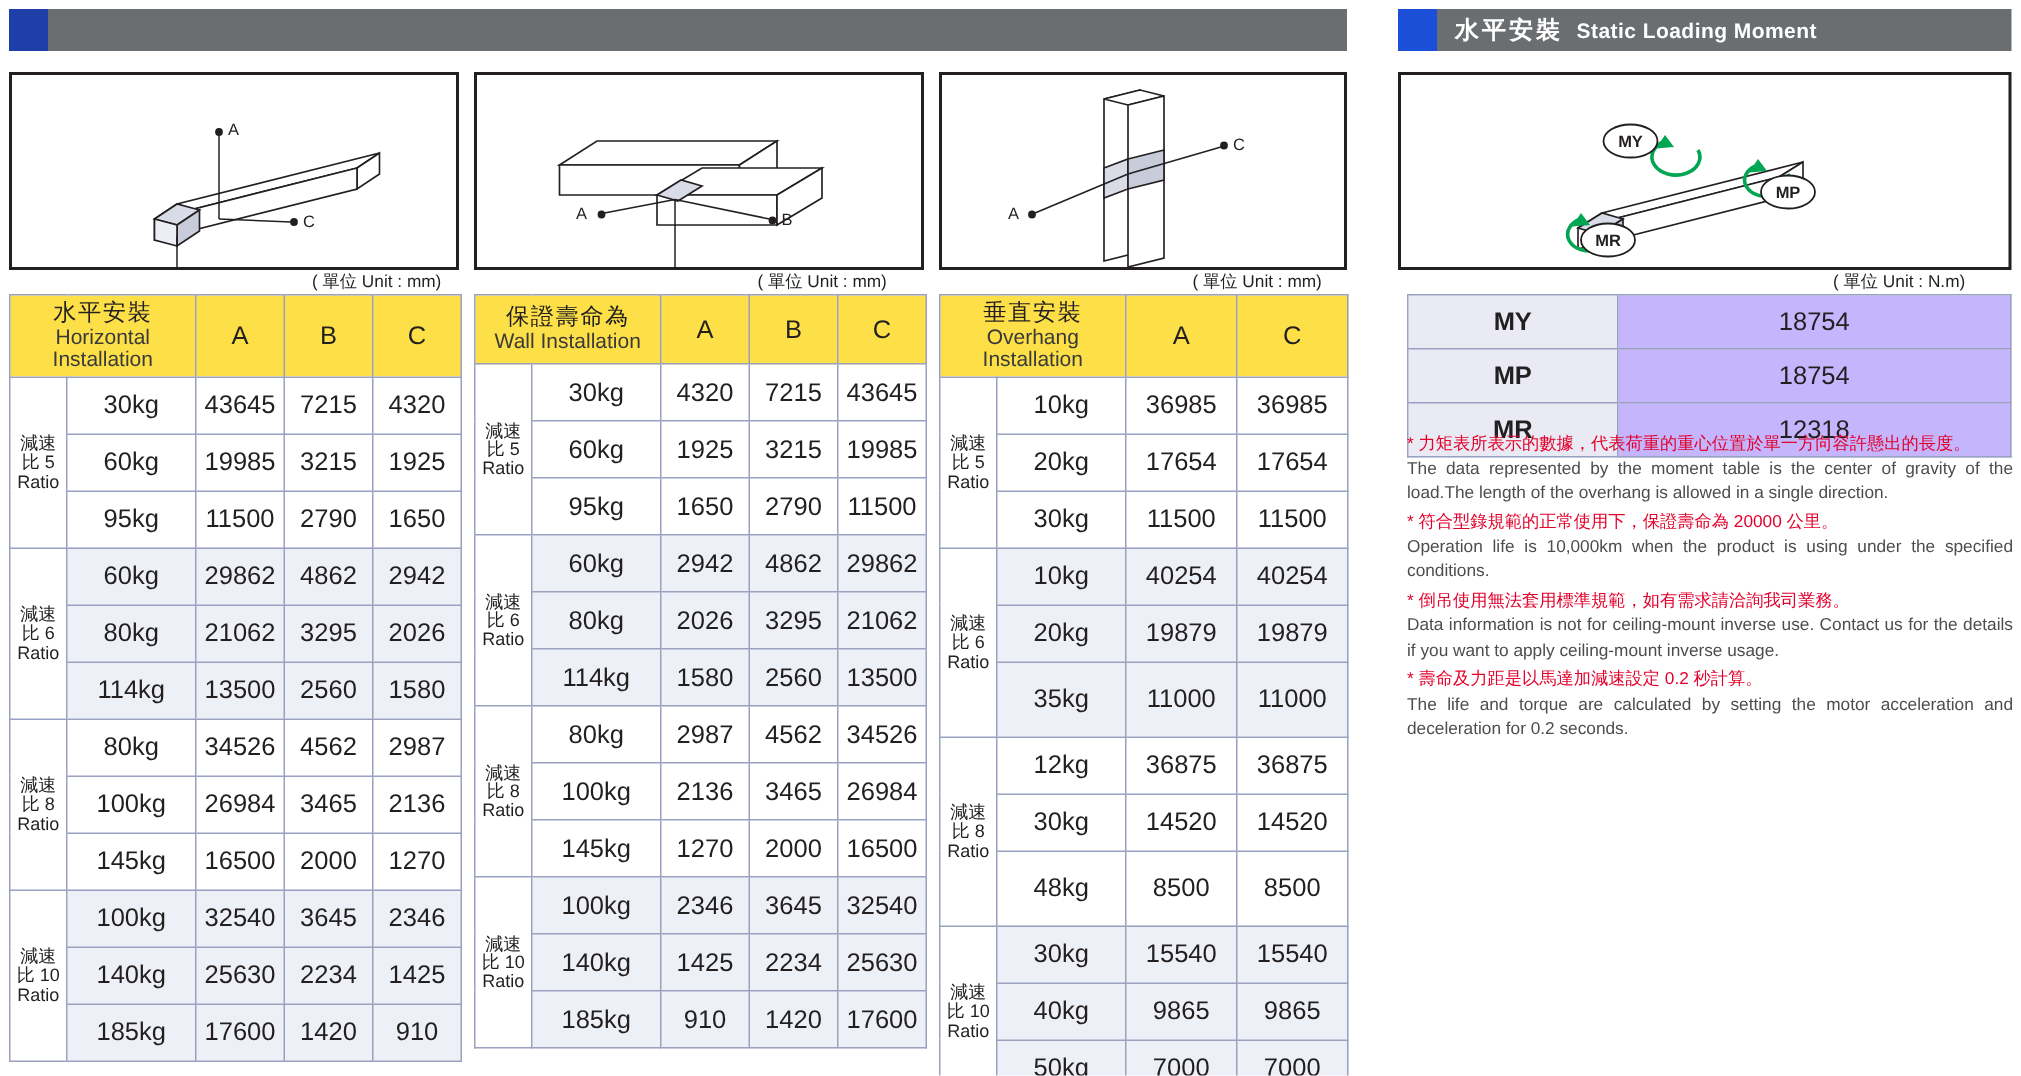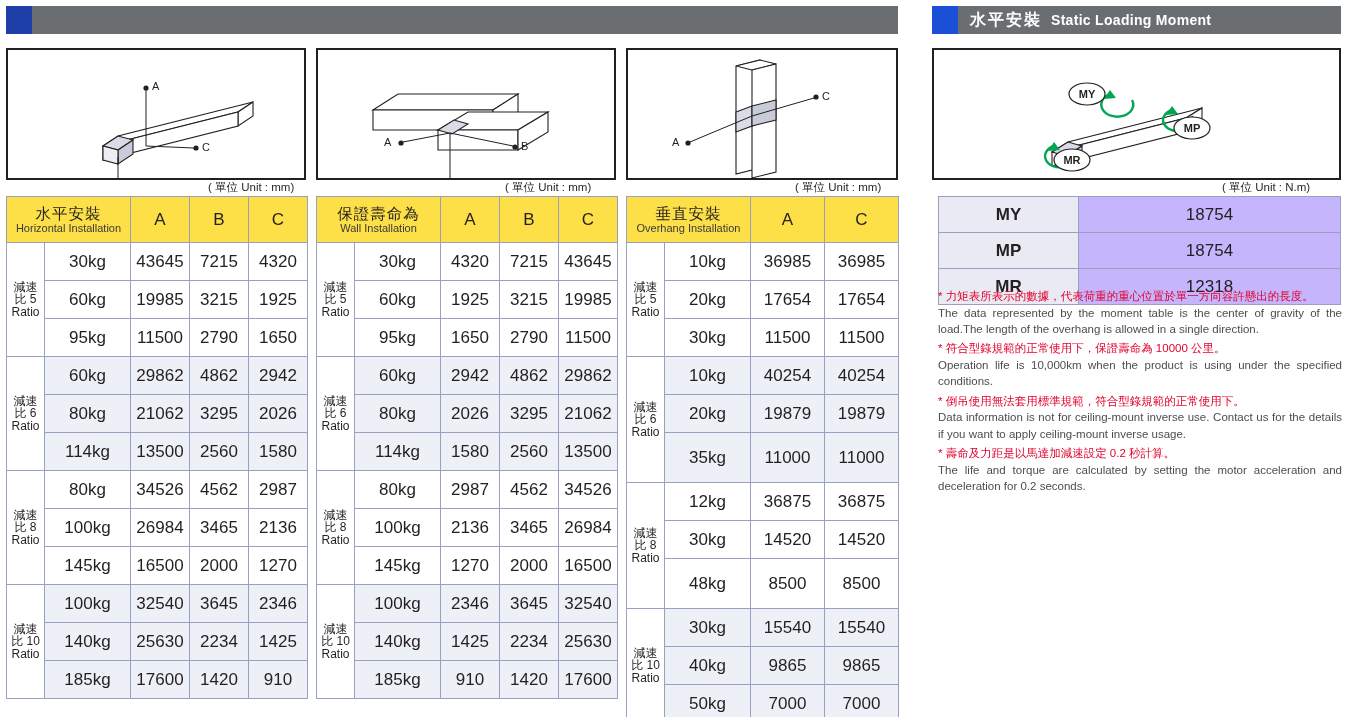--- a/index.html
+++ b/index.html
@@ -31,21 +31,21 @@
   #unit4{left:1222px;top:180px;}
 
   
   table.dt{position:absolute;border-collapse:collapse;table-layout:fixed;}
   table.dt td{border:1px solid #9aa0c0;box-sizing:border-box;text-align:center;vertical-align:middle;font-size:17px;color:#231f20;background:#ffffff;}
   table.dt td.hdr{background:#fde047;}
   table.dt td.shade{background:#eef0f7;}
   table.dt td.ratio{background:#ffffff;font-size:11px;line-height:1.15;padding:0 1px;}
   .hdr-inst{line-height:1.1;padding:2px 0;}
   .hdr-inst .cn{font-size:15.5px;letter-spacing:1px;}
-  .hdr-inst .en{font-size:11px;color:#3a3a3a;}
+  .hdr-inst .en{font-size:14px;color:#3a3a3a;}
   .hdr-ax{font-size:17px;}
   .wlabel{font-size:16px;}
   .rtxt{font-size:12px;line-height:1.05;}
 
   #t1{left:6px;top:196px;}
   #t2{left:316px;top:196px;}
   #t3{left:626px;top:196px;}
 
   
   #tm{position:absolute;left:938px;top:196px;border-collapse:collapse;table-layout:fixed;}
@@ -522,25 +522,25 @@
         </tr>
       </tbody>
     </table>
 
   <div id="notes">
       <div class="blk">
         <div class="n-cn">* 力矩表所表示的數據，代表荷重的重心位置於單一方向容許懸出的長度。</div>
         <div class="n-en">The data represented by the moment table is the center of gravity of the load.The length of the overhang is allowed in a single direction.</div>
       </div>
       <div class="blk">
-        <div class="n-cn">* 符合型錄規範的正常使用下，保證壽命為 10000 公里。</div>
+        <div class="n-cn">* 符合型錄規範的正常使用下，保證壽命為 20000 公里。</div>
         <div class="n-en">Operation life is 10,000km when the product is using under the specified conditions.</div>
       </div>
       <div class="blk">
-        <div class="n-cn">* 倒吊使用無法套用標準規範，符合型錄規範的正常使用下。</div>
+        <div class="n-cn">* 倒吊使用無法套用標準規範，如有需求請洽詢我司業務。</div>
         <div class="n-en">Data information is not for ceiling-mount inverse use. Contact us for the details if you want to apply ceiling-mount inverse usage.</div>
       </div>
       <div class="blk">
         <div class="n-cn">* 壽命及力距是以馬達加減速設定 0.2 秒計算。</div>
         <div class="n-en">The life and torque are calculated by setting the motor acceleration and deceleration for 0.2 seconds.</div>
       </div>
     </div>
 
 </div>
 

